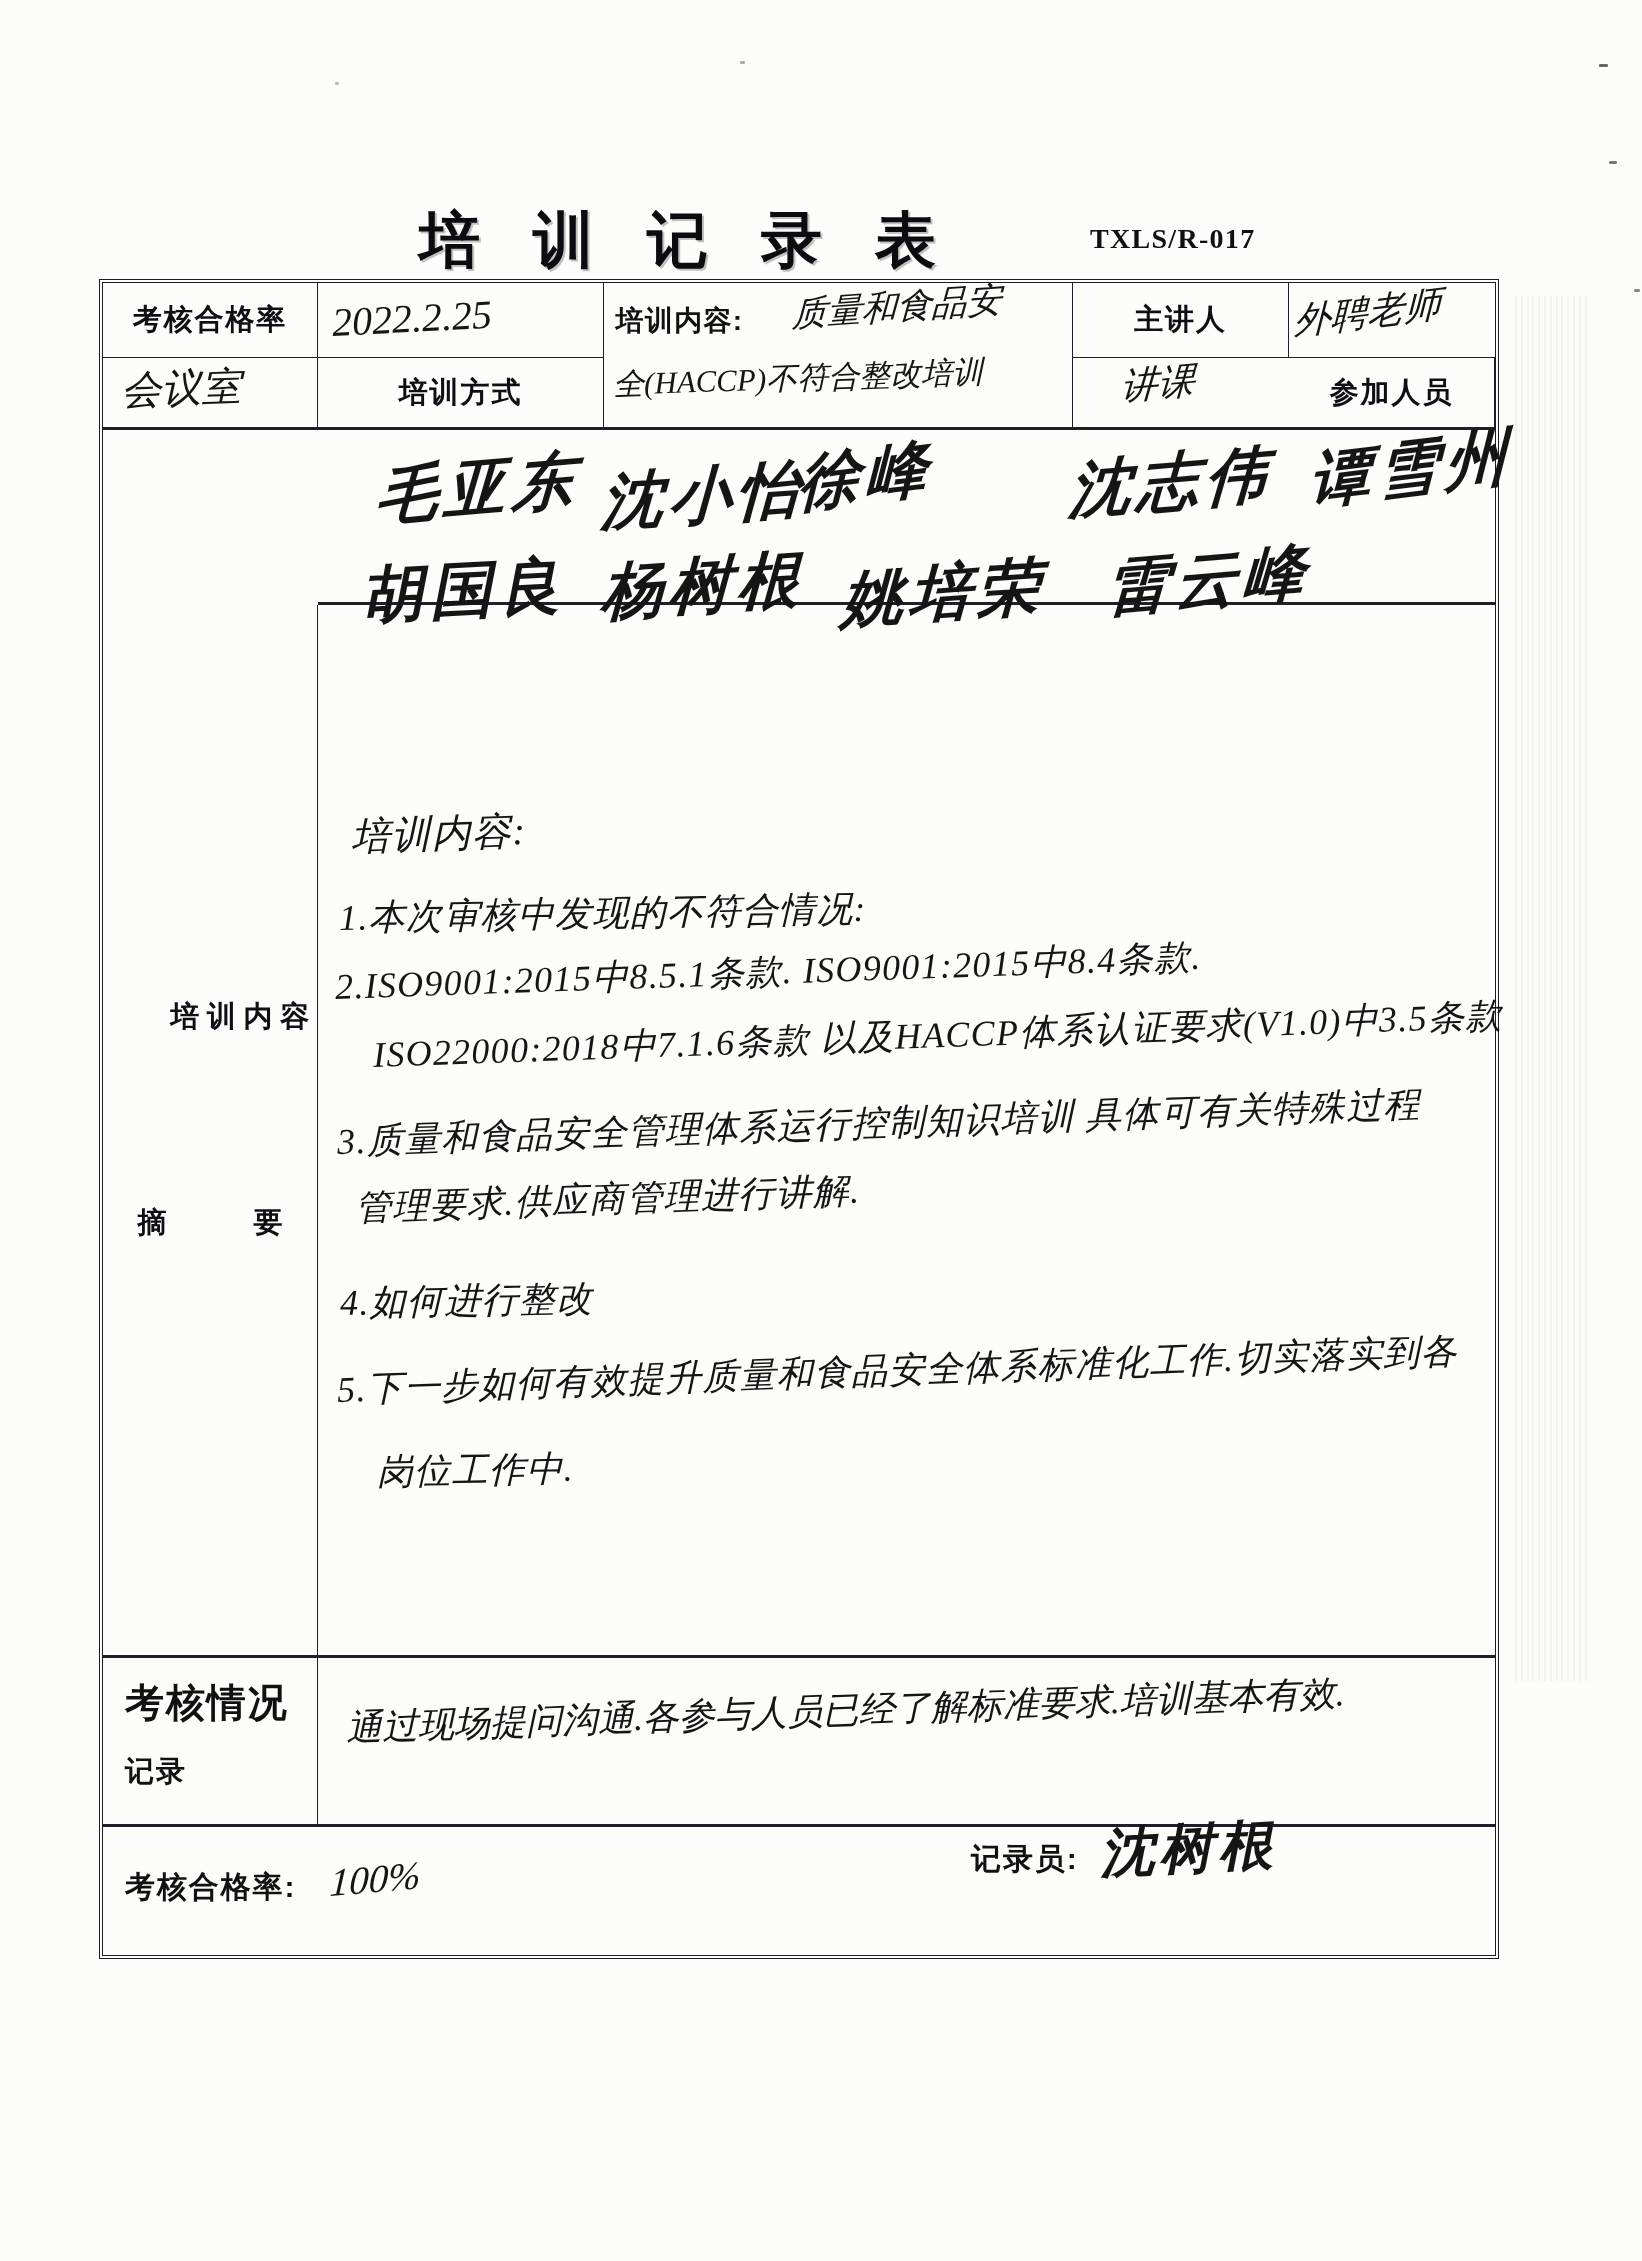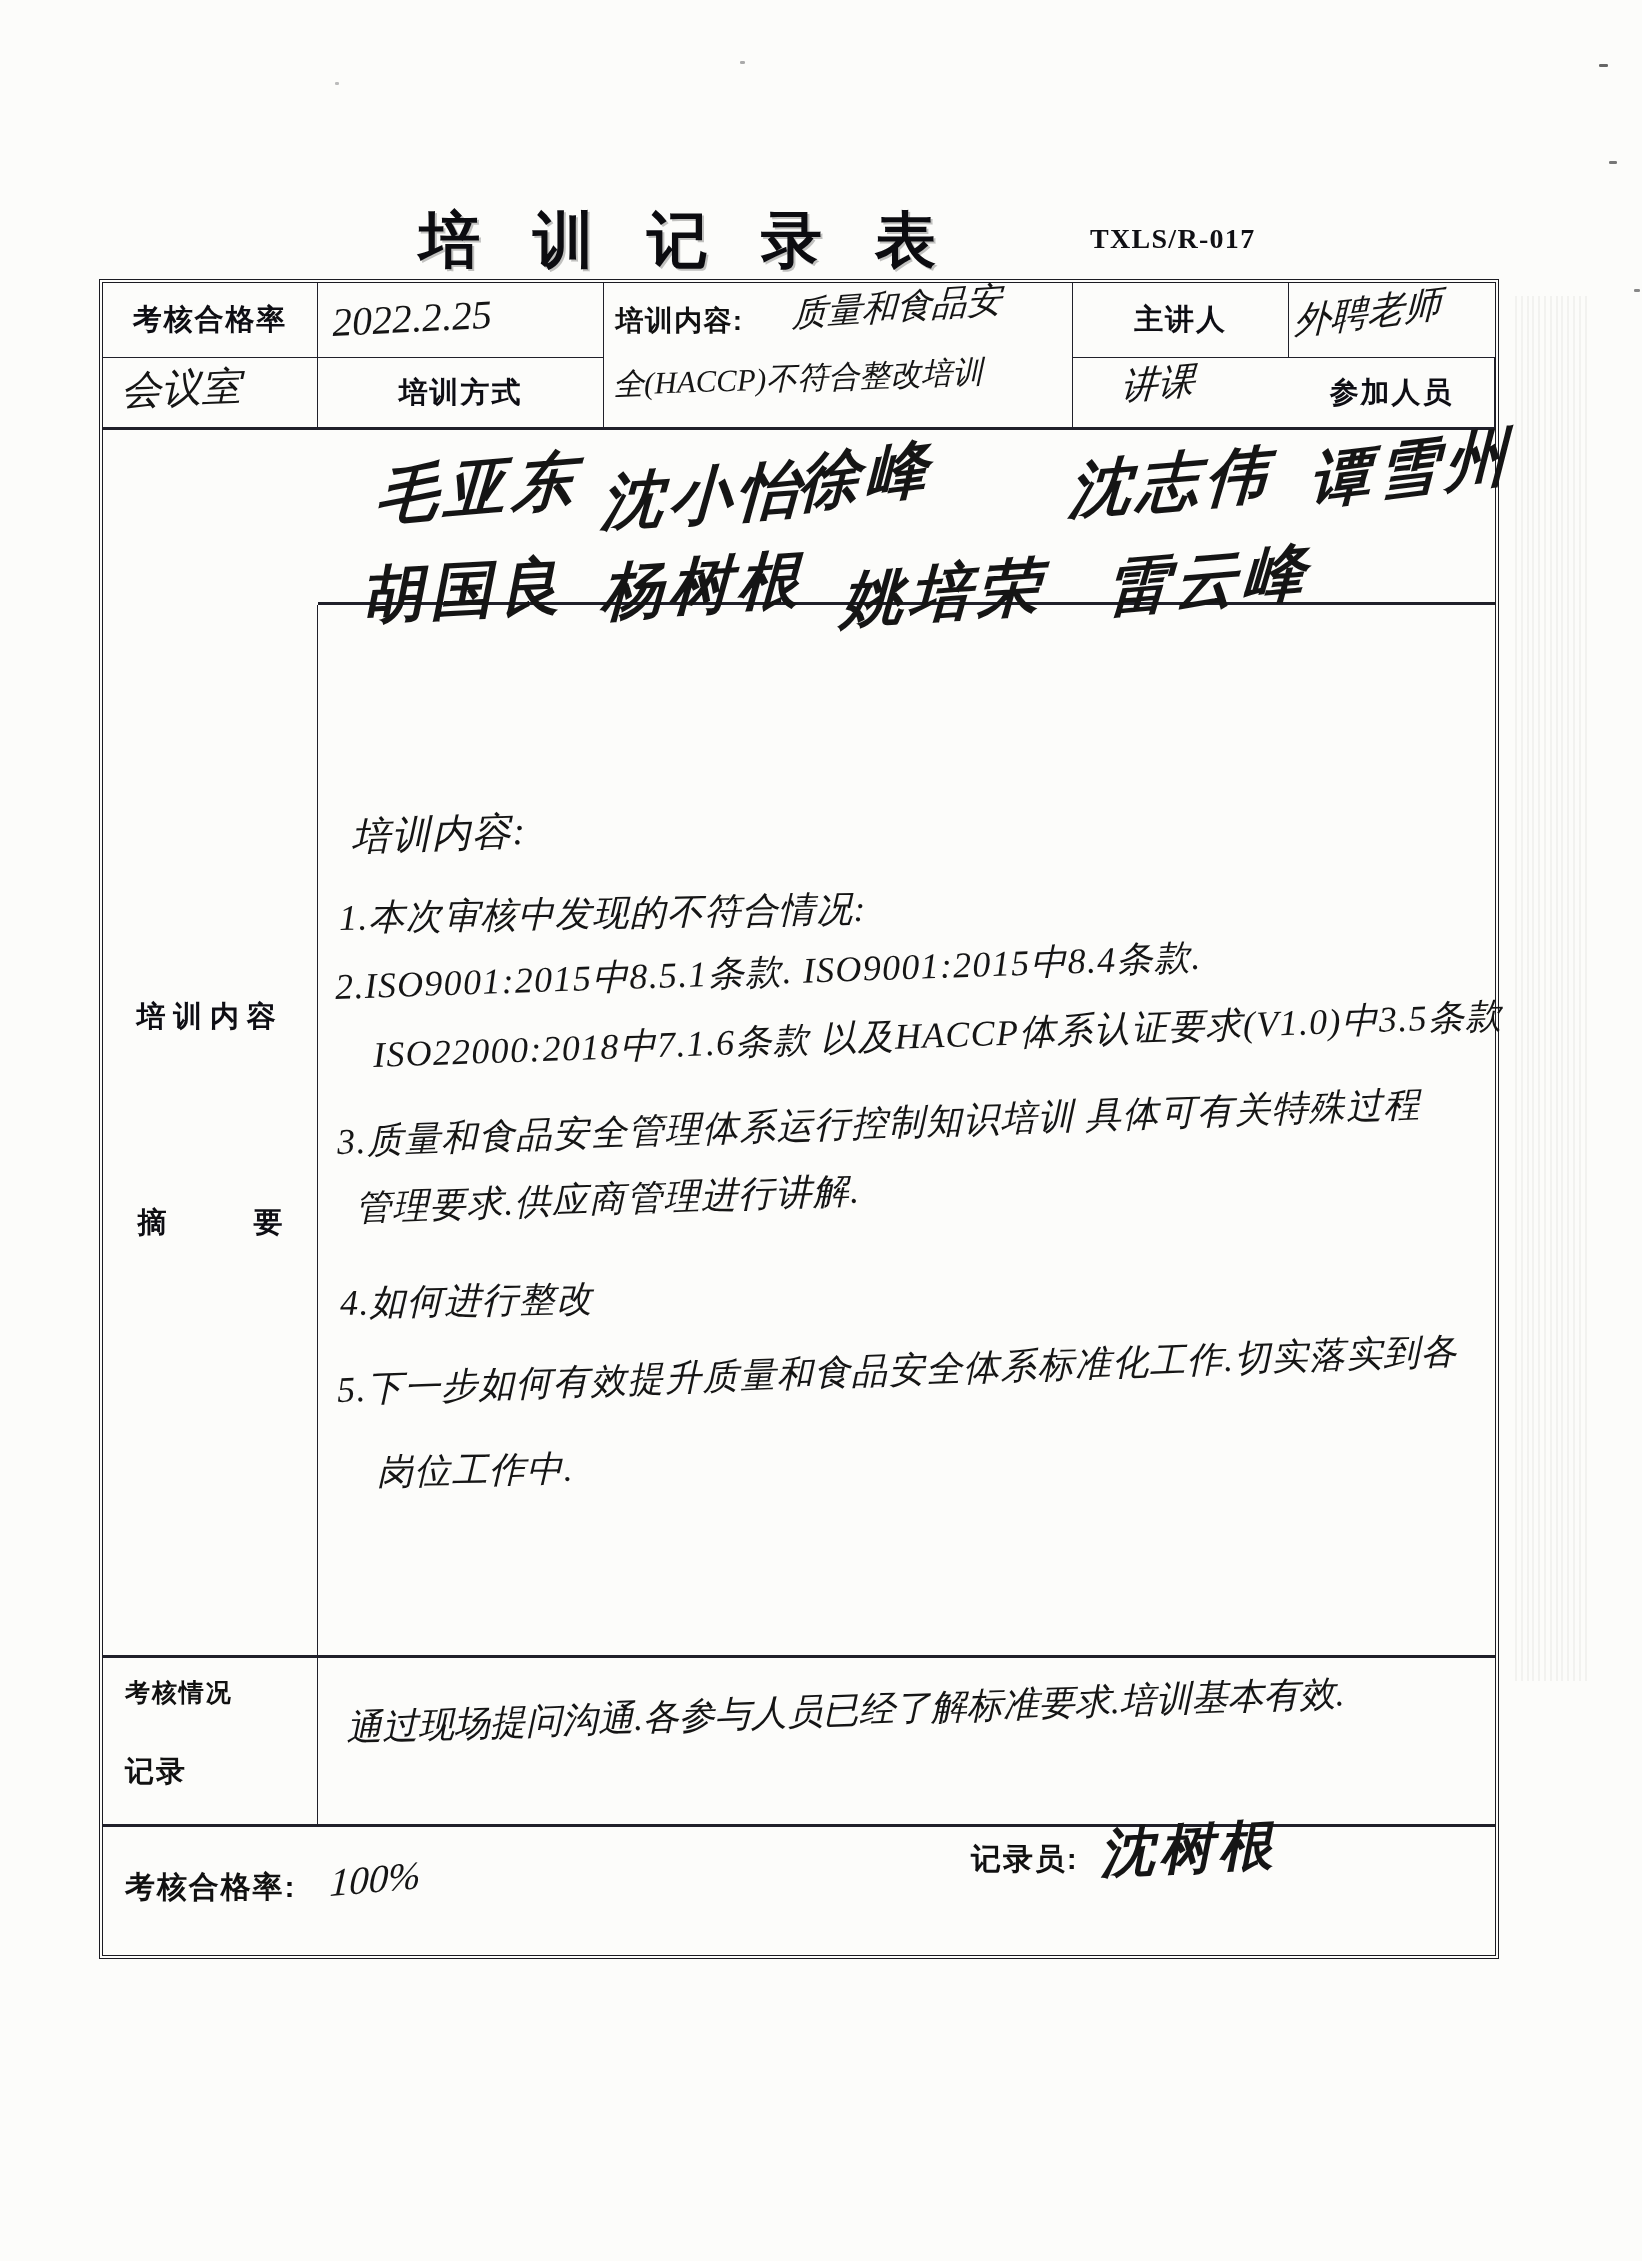--- a/index.html
+++ b/index.html
@@ -122,37 +122,37 @@
       <span class="abs hw sig t7" style="left:480px;top:11.6px;">徐峰</span>
       <span class="abs hw sig t5" style="left:751px;top:19.3px;">沈志伟</span>
       <span class="abs hw sig t7" style="left:991px;top:9px;">谭雪州</span>
       <span class="abs hw sig t3" style="left:43px;top:124px;z-index:3;">胡国良</span>
       <span class="abs hw sig t4" style="left:283px;top:121px;z-index:3;">杨树根</span>
       <span class="abs hw sig t4" style="left:523px;top:128px;z-index:3;">姚培荣</span>
       <span class="abs hw sig t5" style="left:789px;top:117px;z-index:3;">雷云峰</span>
     </div>
 
     <div class="cell r4-label heavy">
-      <div class="mid-label ls12" style="top:392px;">培训内容</div>
+      <div class="mid-label ls12" style="top:392px;text-align:right;">培训内容</div>
       <div class="mid-label" style="top:598px;">摘　　　要</div>
     </div>
     <div class="cell r4-content heavy er">
       <span class="abs hw sum t2" style="left:33px;top:205px;font-size:39px;">培训内容:</span>
       <span class="abs hw sum t1" style="left:20.6px;top:289px;">1.本次审核中发现的不符合情况:</span>
       <span class="abs hw sum t2" style="left:17.4px;top:358px;">2.ISO9001:2015中8.5.1条款. ISO9001:2015中8.4条款.</span>
       <span class="abs hw sum t2" style="left:55px;top:426px;">ISO22000:2018中7.1.6条款 以及HACCP体系认证要求(V1.0)中3.5条款</span>
       <span class="abs hw sum t2" style="left:19.3px;top:513px;">3.质量和食品安全管理体系运行控制知识培训 具体可有关特殊过程</span>
       <span class="abs hw sum t2" style="left:37px;top:579px;">管理要求.供应商管理进行讲解.</span>
       <span class="abs hw sum t1" style="left:22px;top:674px;">4.如何进行整改</span>
       <span class="abs hw sum t2" style="left:19.3px;top:761px;">5.下一步如何有效提升质量和食品安全体系标准化工作.切实落实到各</span>
       <span class="abs hw sum t1" style="left:59px;top:843px;">岗位工作中.</span>
     </div>
 
     <div class="cell r5-label heavy">
-      <span class="abs" style="left:22px;top:18px;font-size:25px;font-weight:600;letter-spacing:1.9px;">考核情况</span>
+      <span class="abs" style="left:22px;top:18px;font-size:39px;font-weight:600;letter-spacing:1.9px;">考核情况</span>
       <span class="abs" style="left:22px;top:94px;font-size:29px;font-weight:600;letter-spacing:1.9px;">记录</span>
     </div>
     <div class="cell r5-content heavy er">
       <span class="abs hw t2" style="left:28px;top:46px;font-size:36px;">通过现场提问沟通.各参与人员已经了解标准要求.培训基本有效.</span>
     </div>
 
     <div class="cell r6 er eb">
       <span class="abs" style="left:22px;top:40px;font-size:30px;font-weight:600;letter-spacing:1.9px;">考核合格率:</span>
       <span class="abs hw t5" style="left:227px;top:33px;font-size:39px;">100%</span>
       <span class="abs" style="left:868px;top:11.6px;font-size:30px;font-weight:600;letter-spacing:1.9px;">记录员:</span>

